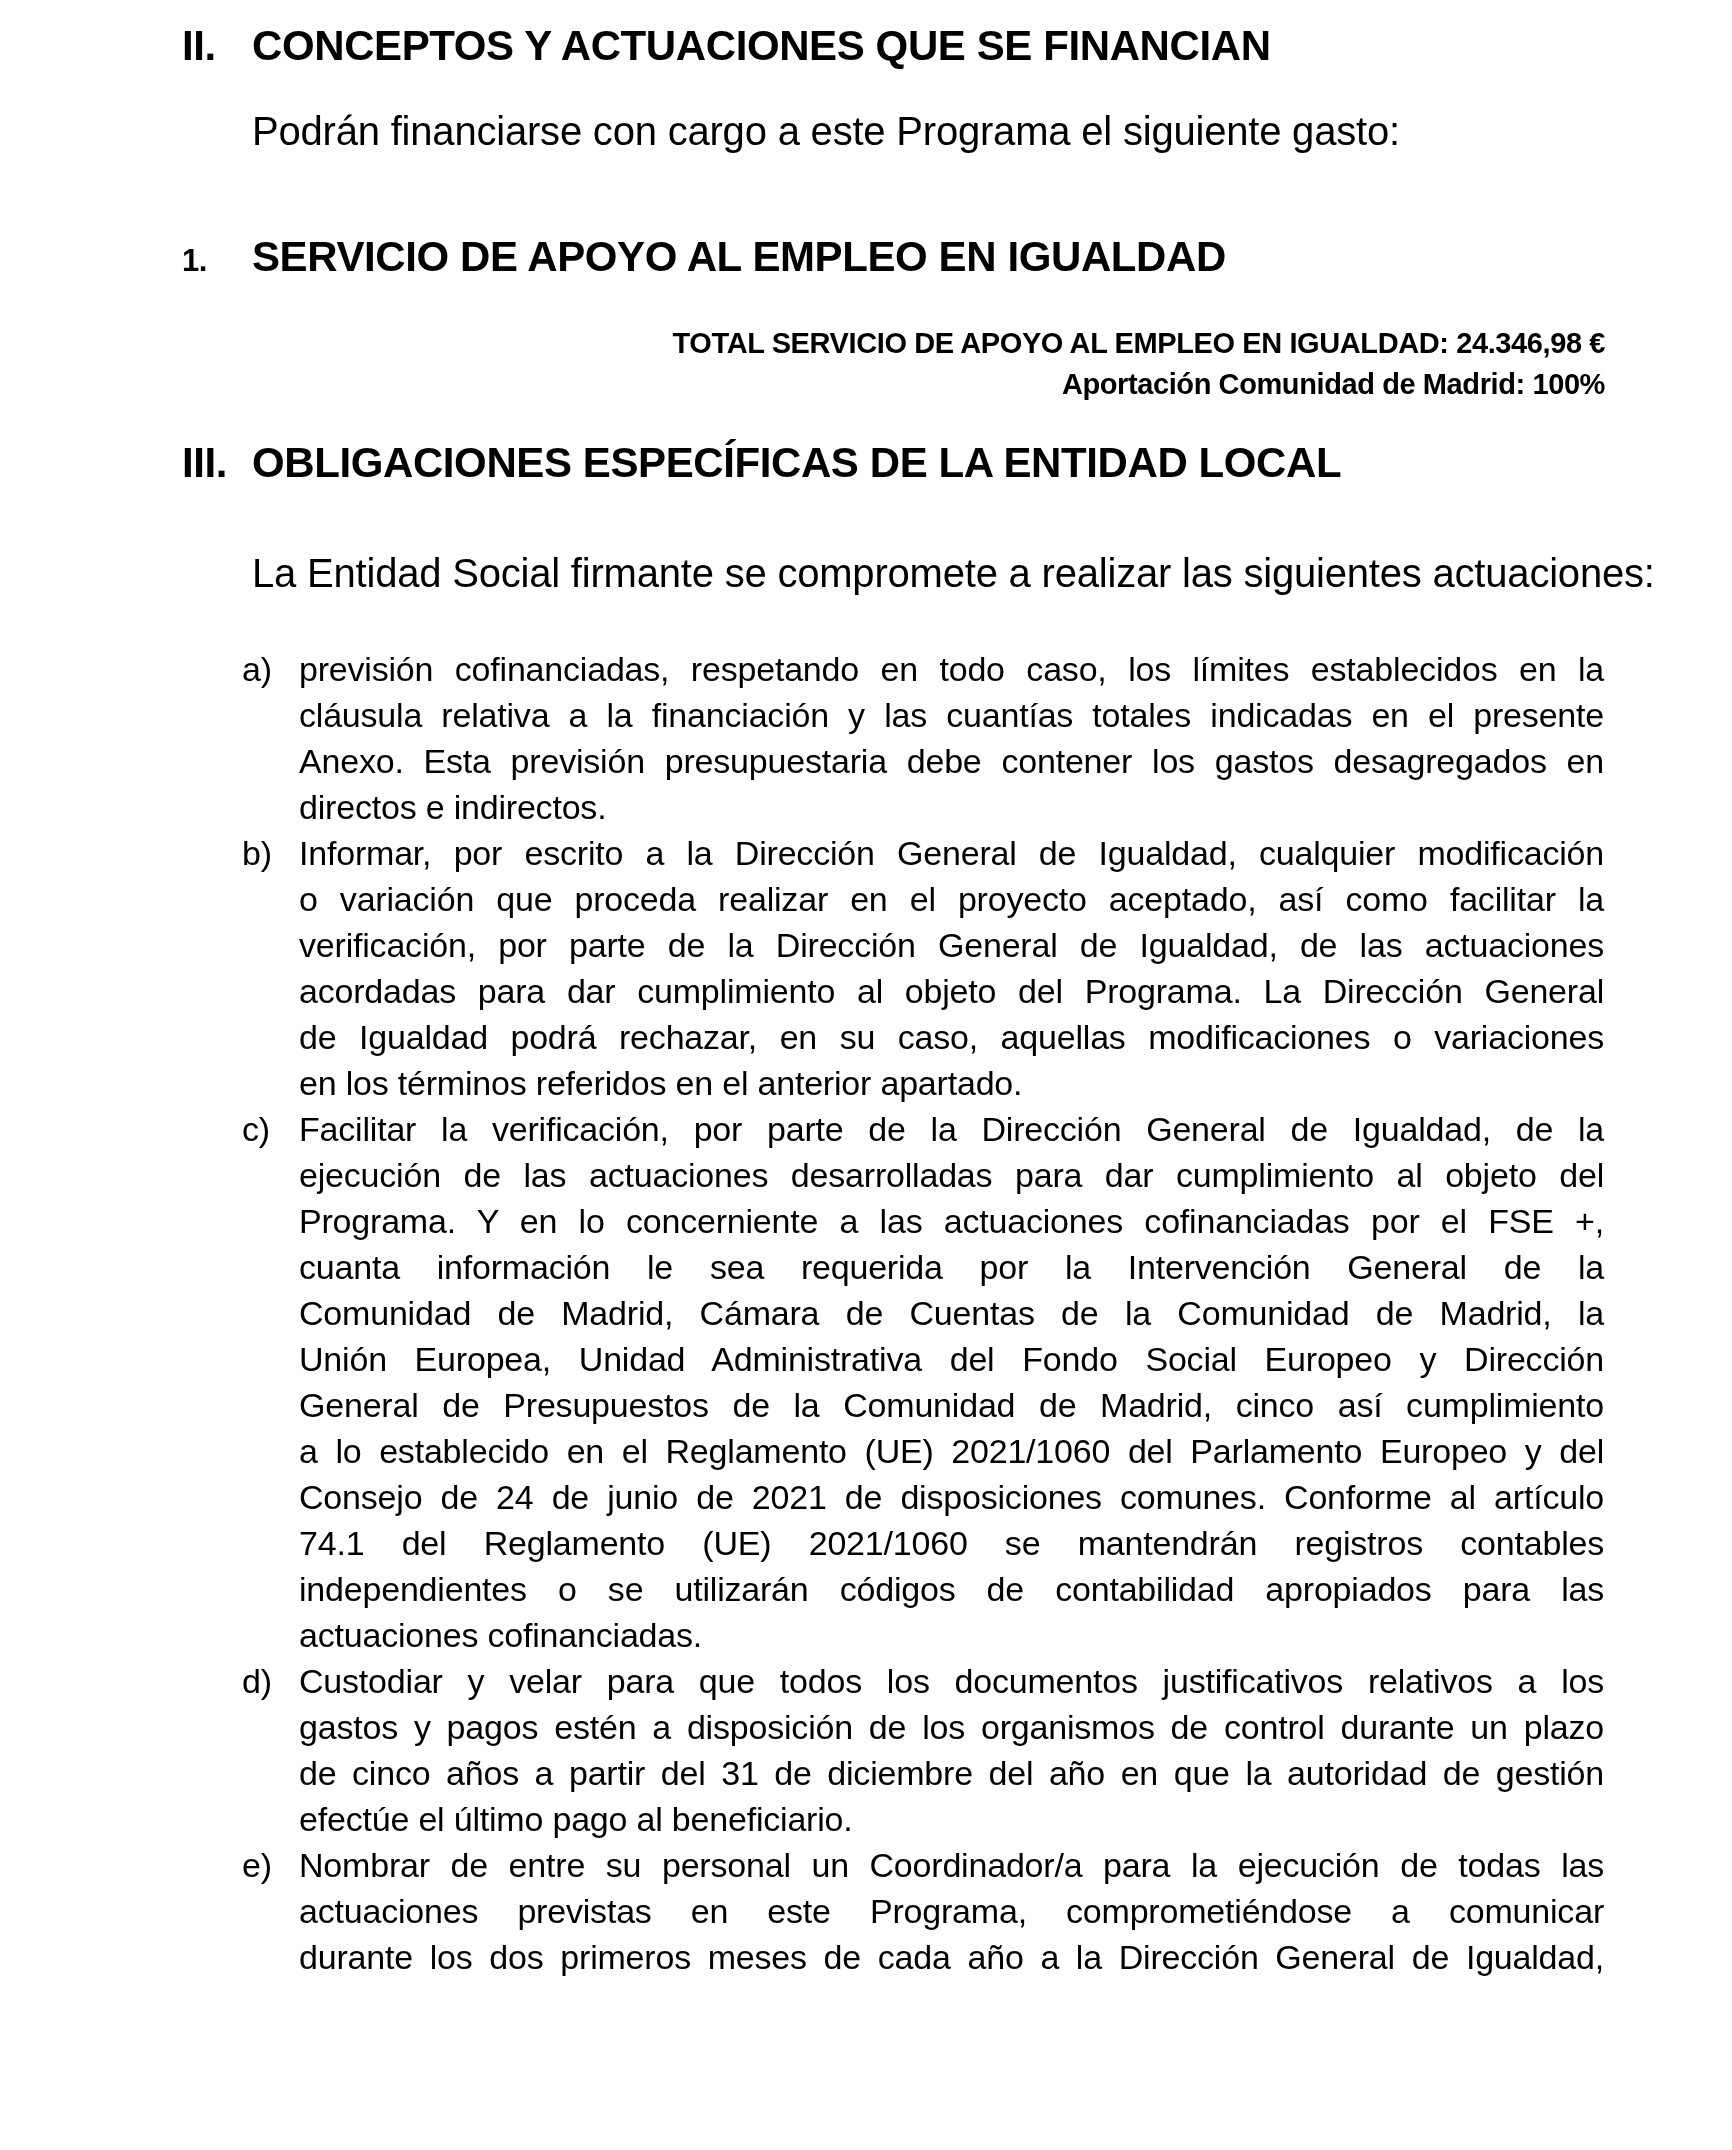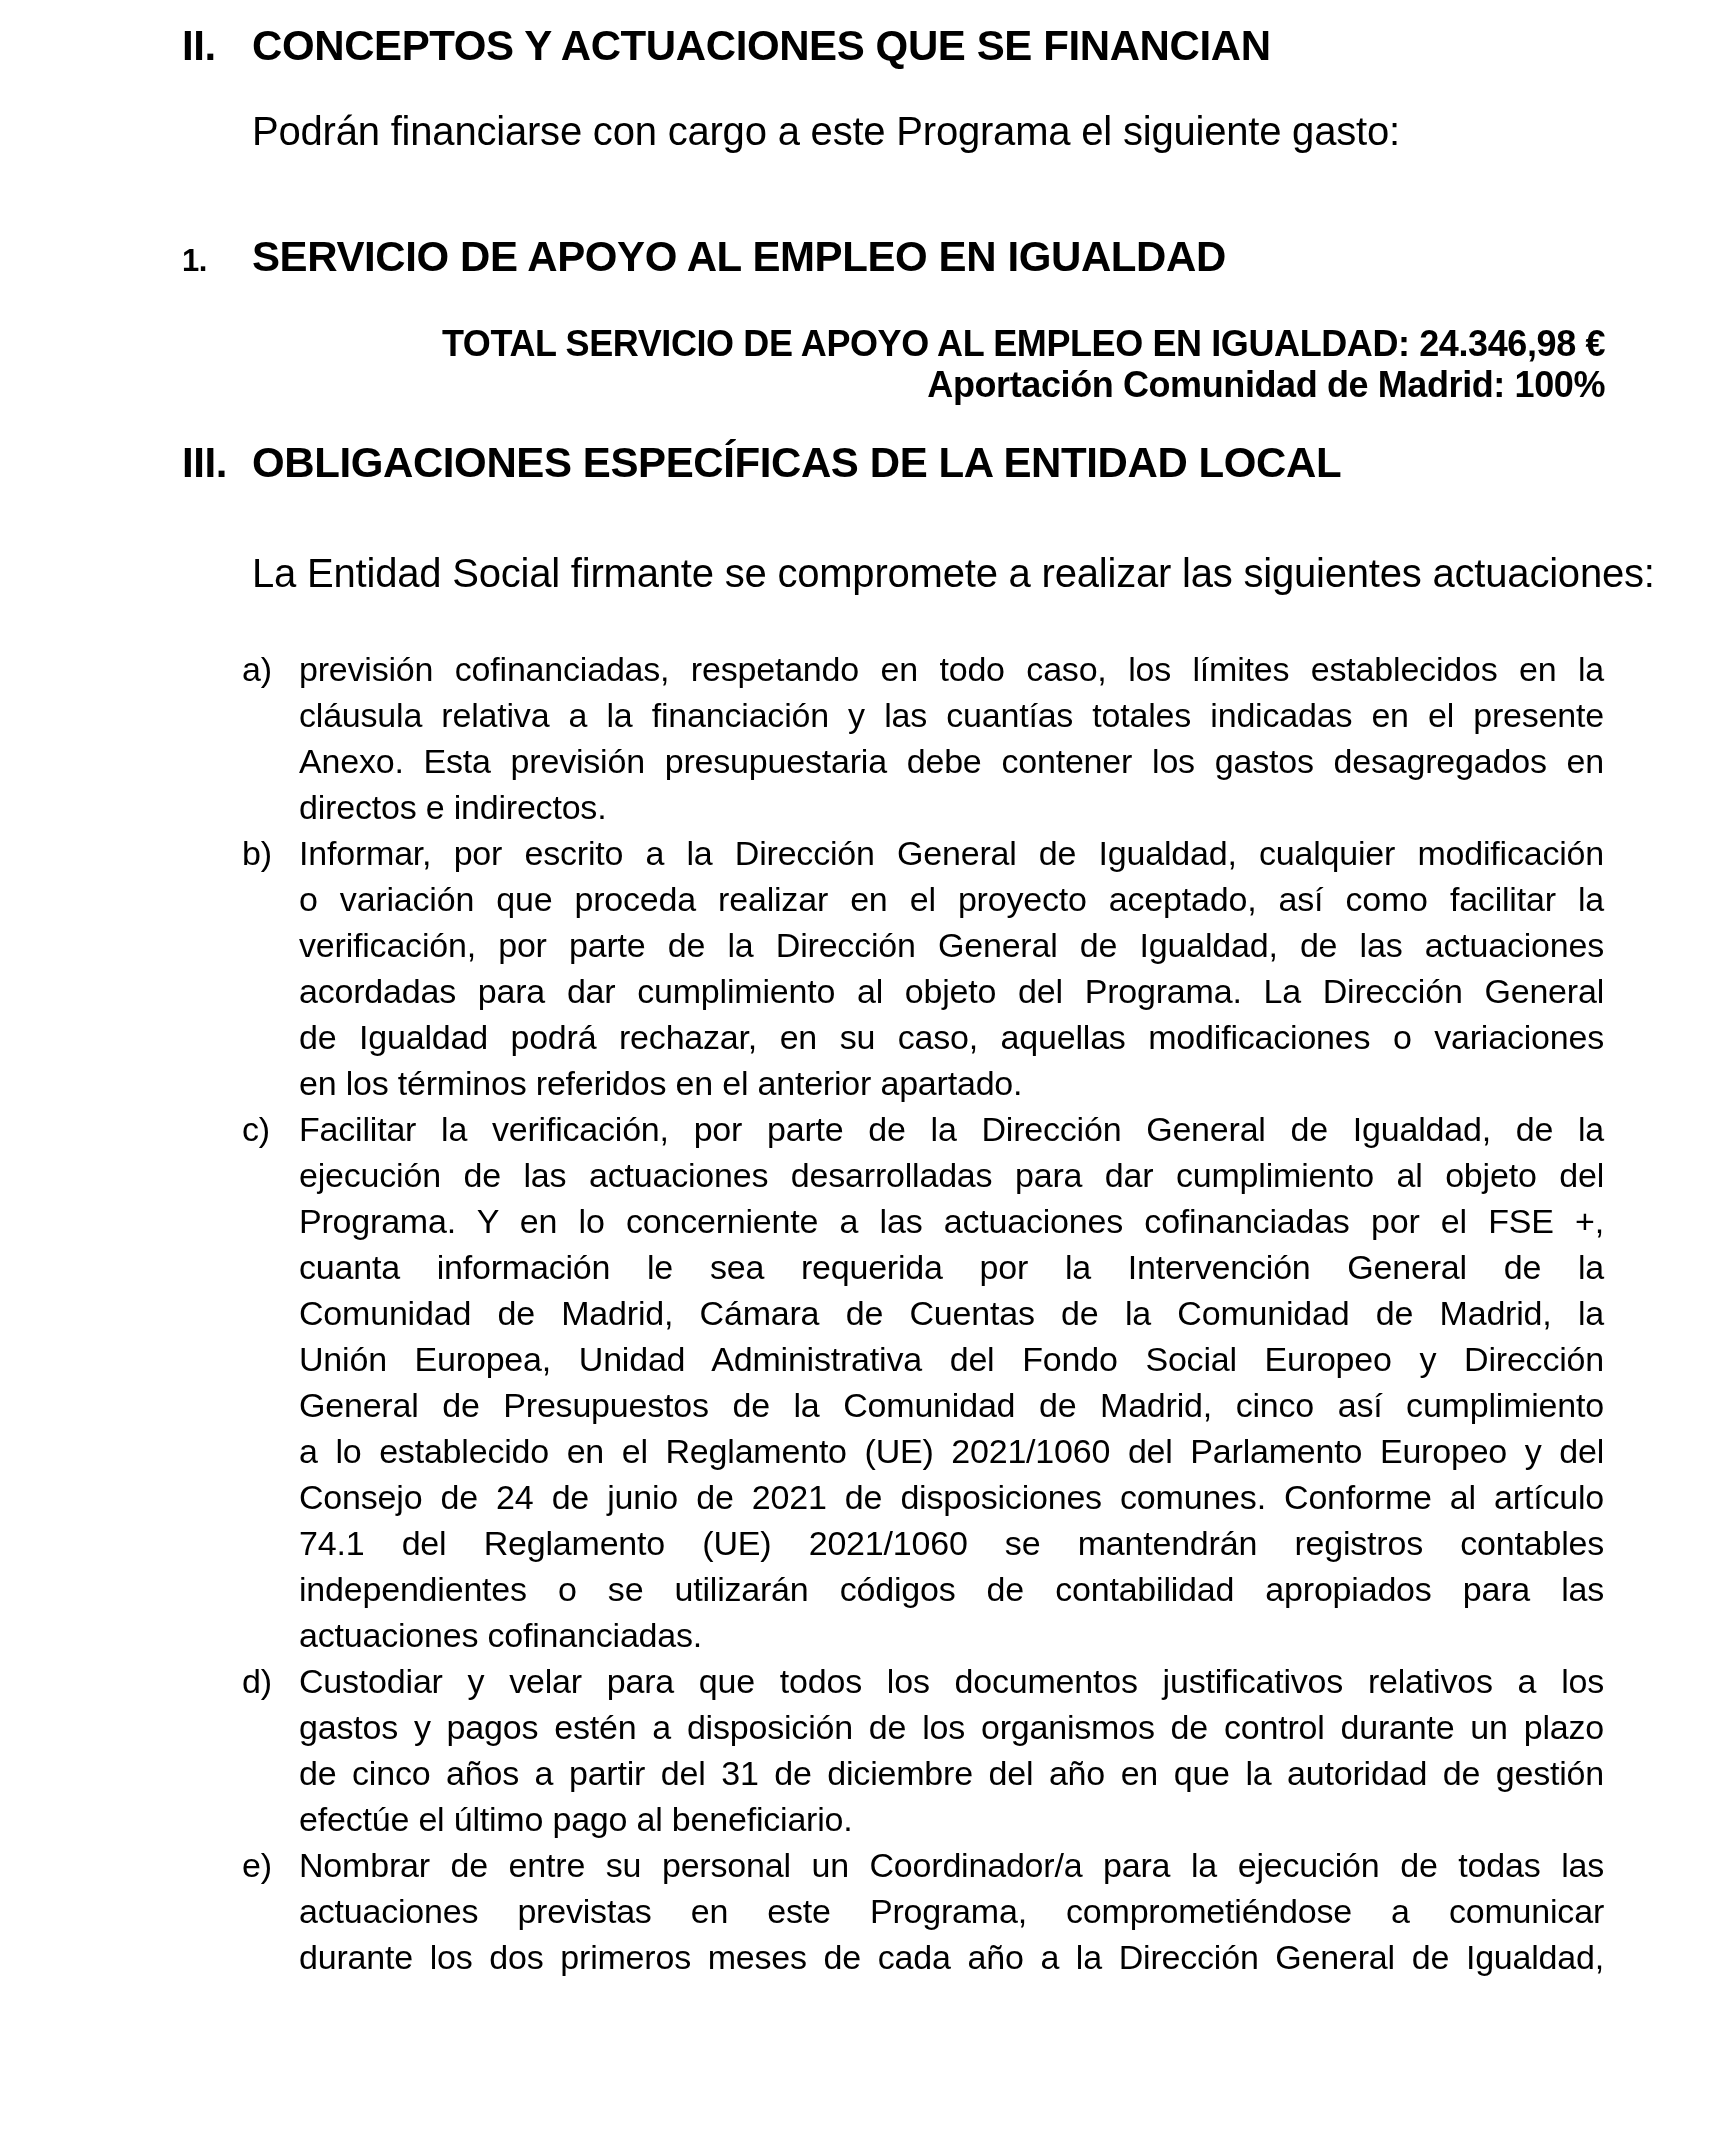--- a/index.html
+++ b/index.html
@@ -38,21 +38,21 @@
     letter-spacing: -0.2px;
     white-space: nowrap;
   }
   
   .totals {
     position: absolute;
     left: 242px;
     right: 127px;
     text-align: right;
     font-weight: bold;
-    font-size: 36px;
+    font-size: 29px;
     line-height: 41px;
     letter-spacing: -0.4px;
   }
   
   .obligations {
     position: absolute;
     left: 242px;
     width: 1362px;
     font-size: 34px;
     line-height: 46px;

